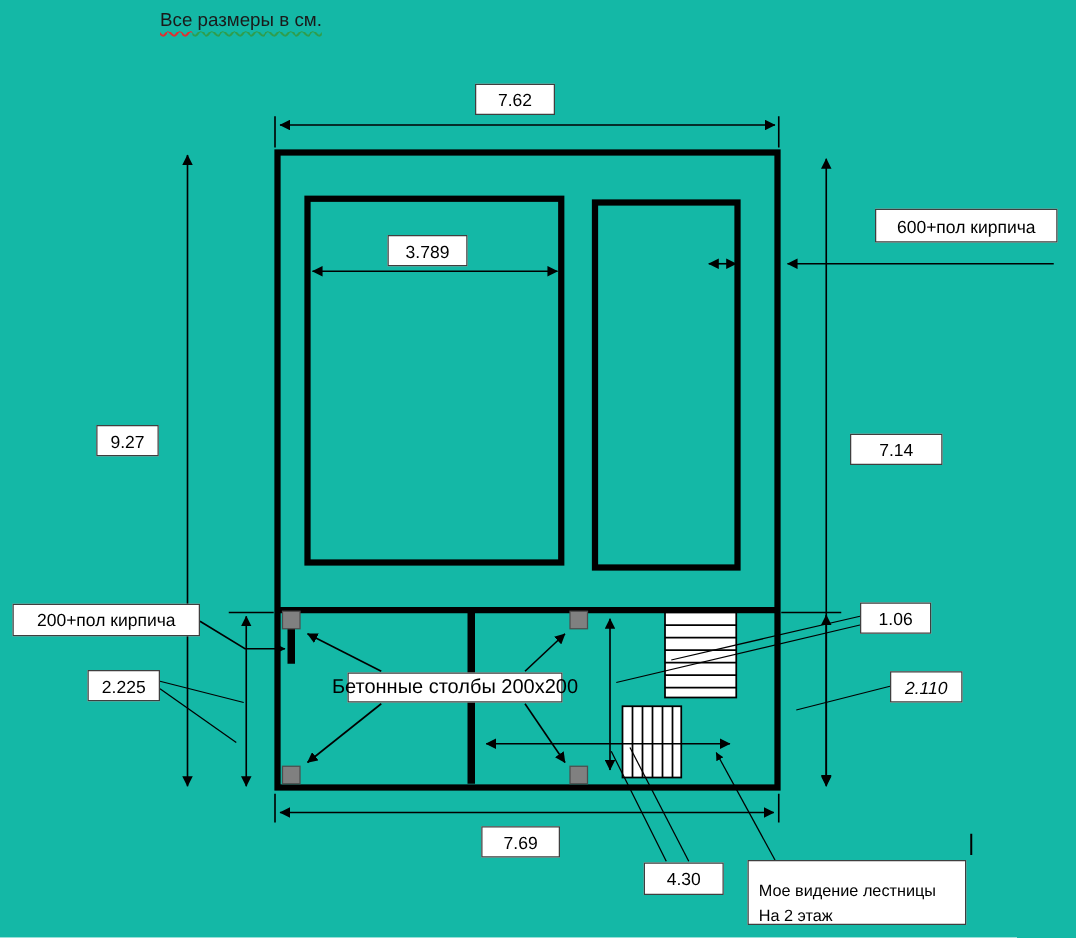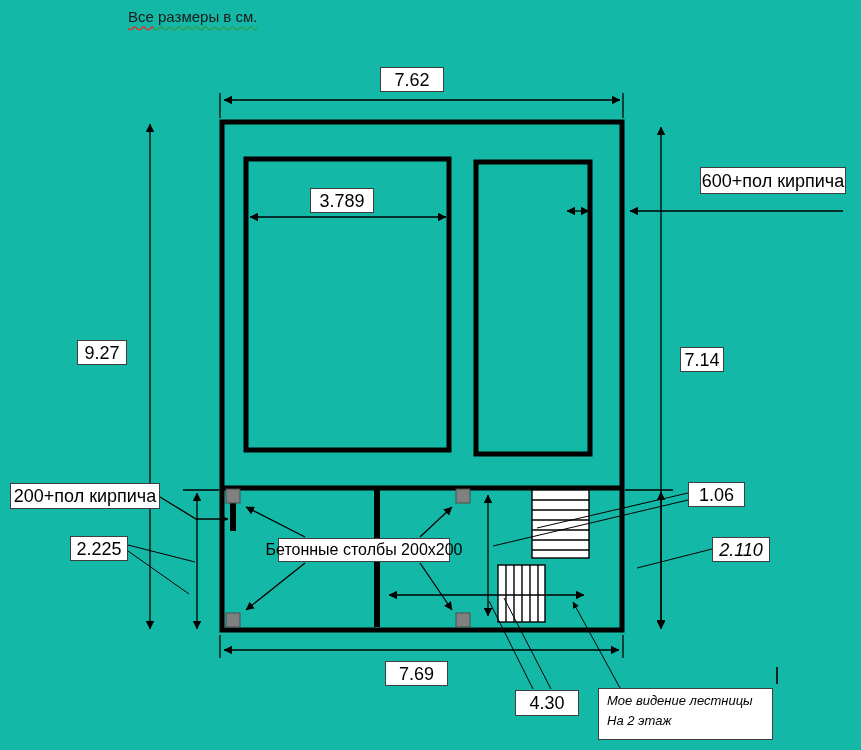--- a/index.html
+++ b/index.html
@@ -26,34 +26,33 @@
     text-decoration-line:underline;
     text-decoration-style:wavy;
     text-decoration-color:#2e9e4f;
     text-underline-offset:3px;
   }
   .dim-box{
     position:absolute;
     background:#ffffff;
     border:1px solid #3f3f3f;
     display:flex;align-items:center;justify-content:center;
-    font-size:18px;line-height:1;
+    font-size:14px;line-height:1;
     box-sizing:border-box;
     white-space:nowrap;
   }
   .dim-box.small{font-size:16px;}
   .note-box{
     position:absolute;
     background:#ffffff;
     border:1px solid #3f3f3f;
     box-sizing:border-box;
     font-size:13px;line-height:1.5;
-    padding:2px 8px;
+    padding:14px 8px;
     text-align:left;
-    font-style:italic;
   }
 </style>
 </head>
 <body>
 
 <div class="canvas">
 
   <svg class="drawing" width="861" height="750" viewBox="0 0 861 750">
     <defs>
       <marker id="ah" viewBox="0 0 10 10" refX="9.5" refY="5" markerWidth="6.5" markerHeight="6.5" orient="auto-start-reverse">
@@ -158,21 +157,21 @@
   <div class="page-title">
     <span class="spell-red">Все</span><span class="spell-green"> размеры в см.</span>
   </div>
 
   <div class="dim-box" style="left:380px;top:67px;width:64px;height:25px;">7.62</div>
 
   <div class="dim-box" style="left:310px;top:188px;width:64px;height:25px;">3.789</div>
 
   <div class="dim-box" style="left:77px;top:340px;width:50px;height:25px;">9.27</div>
 
-  <div class="dim-box" style="left:680px;top:347px;width:44px;height:25px;">7.14</div>
+  <div class="dim-box" style="left:680px;top:347px;width:74px;height:25px;">7.14</div>
 
   <div class="dim-box" style="left:700px;top:167px;width:146px;height:27px;">600+пол кирпича</div>
 
   <div class="dim-box" style="left:10px;top:483px;width:150px;height:26px;">200+пол кирпича</div>
 
   <div class="dim-box" style="left:70px;top:536px;width:58px;height:25px;">2.225</div>
 
   <div class="dim-box" style="left:688px;top:482px;width:57px;height:25px;">1.06</div>
 
   <div class="dim-box" style="left:712px;top:537px;width:58px;height:25px;font-style:italic;">2.110</div>

